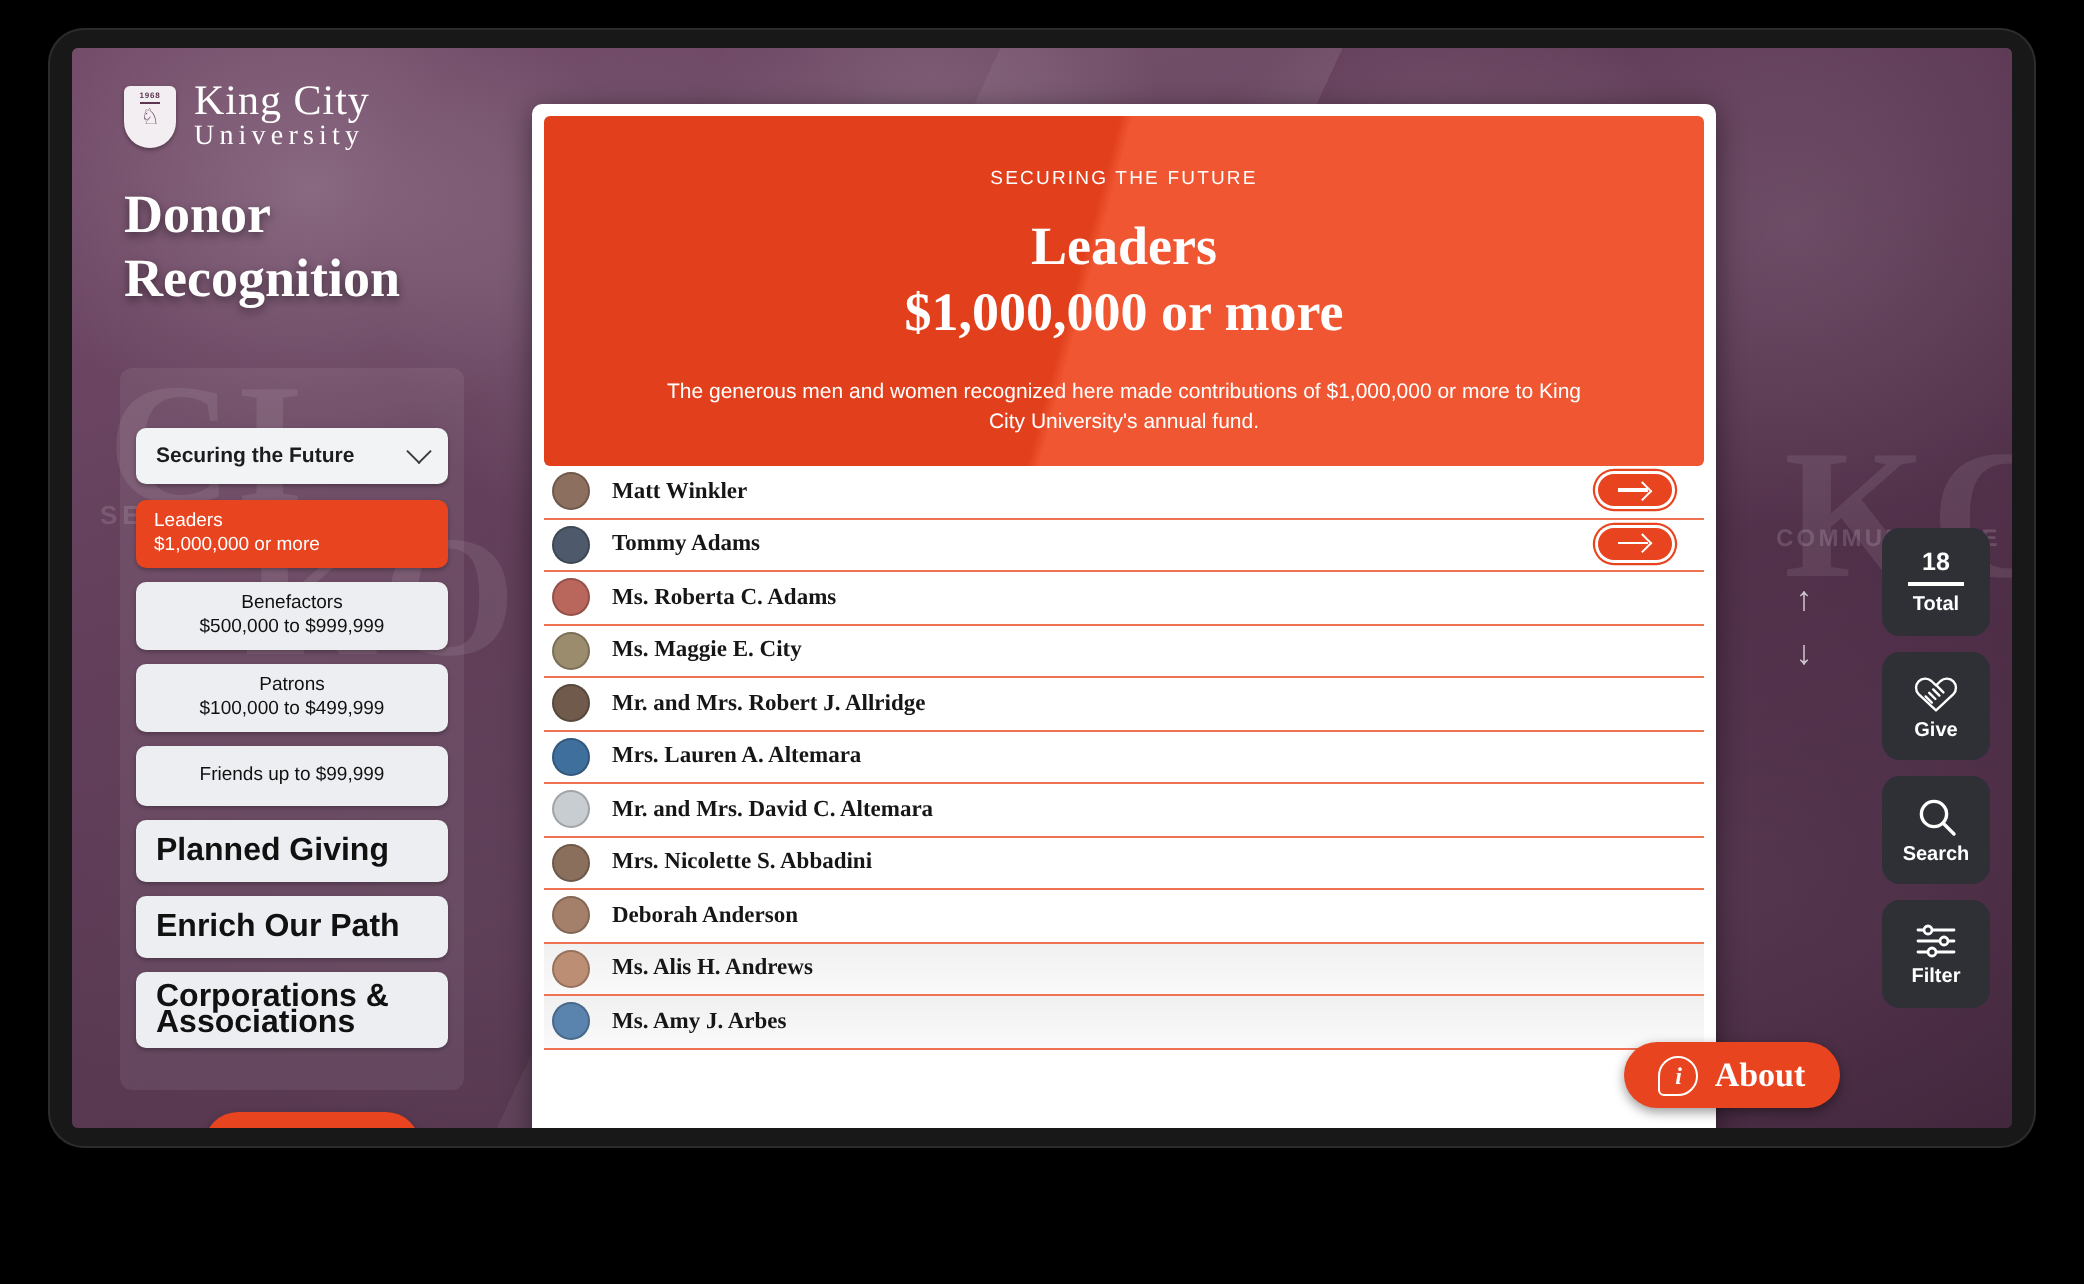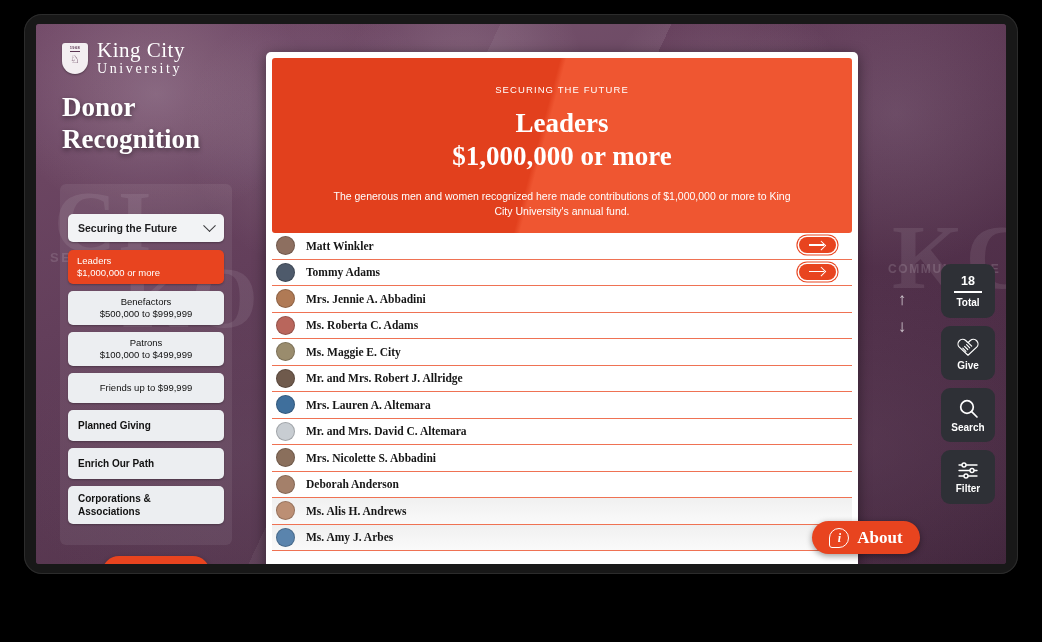--- a/index.html
+++ b/index.html
@@ -124,21 +124,21 @@
     background: #eceef1; border-radius: 5px;
     padding: 5px 9px; margin-bottom: 7px;
     box-shadow: 0 1px 2px rgba(0,0,0,.28);
     text-align: center;
     color: #111;
   }
   .nav-item .t1 { font-size: 9.5px; line-height: 12px; }
   .nav-item .t2 { font-size: 9.5px; line-height: 12px; }
   .nav-item.active { background: #e8441f; color: #fff; text-align: left; }
   .nav-item.plain { text-align: left; font-weight: 700; padding: 9px 10px; }
-  .nav-item.plain .t1 { font-size: 10px; line-height: 13px; }
+  .nav-item.plain .t1 { font-size: 16px; line-height: 13px; }
 
   
   .home-btn {
     position: absolute; left: 66px; top: 532px;
     width: 108px; height: 34px;
     background: #e8441f; border-radius: 17px;
     display: flex; align-items: center; justify-content: center; gap: 9px;
     box-shadow: 0 2px 5px rgba(0,0,0,.4);
   }
   .home-btn .arrow-l {
@@ -341,24 +341,20 @@
           <div class="name">Matt Winkler</div>
           <div class="go-btn"></div>
         </div>
 
         <div class="row">
           <div class="avatar" style="background:#4e5a6b;"></div>
           <div class="name">Tommy Adams</div>
           <div class="go-btn"></div>
         </div>
 
-        <div class="row">
-          <div class="avatar" style="background:#b07a55;"></div>
-          <div class="name">Mrs. Jennie A. Abbadini</div>
-        </div>
 
 
         <div class="row">
           <div class="avatar" style="background:#b9665c;"></div>
           <div class="name">Ms. Roberta C. Adams</div>
         </div>
 
         <div class="row">
           <div class="avatar" style="background:#9a8c6d;"></div>
           <div class="name">Ms. Maggie E. City</div>

